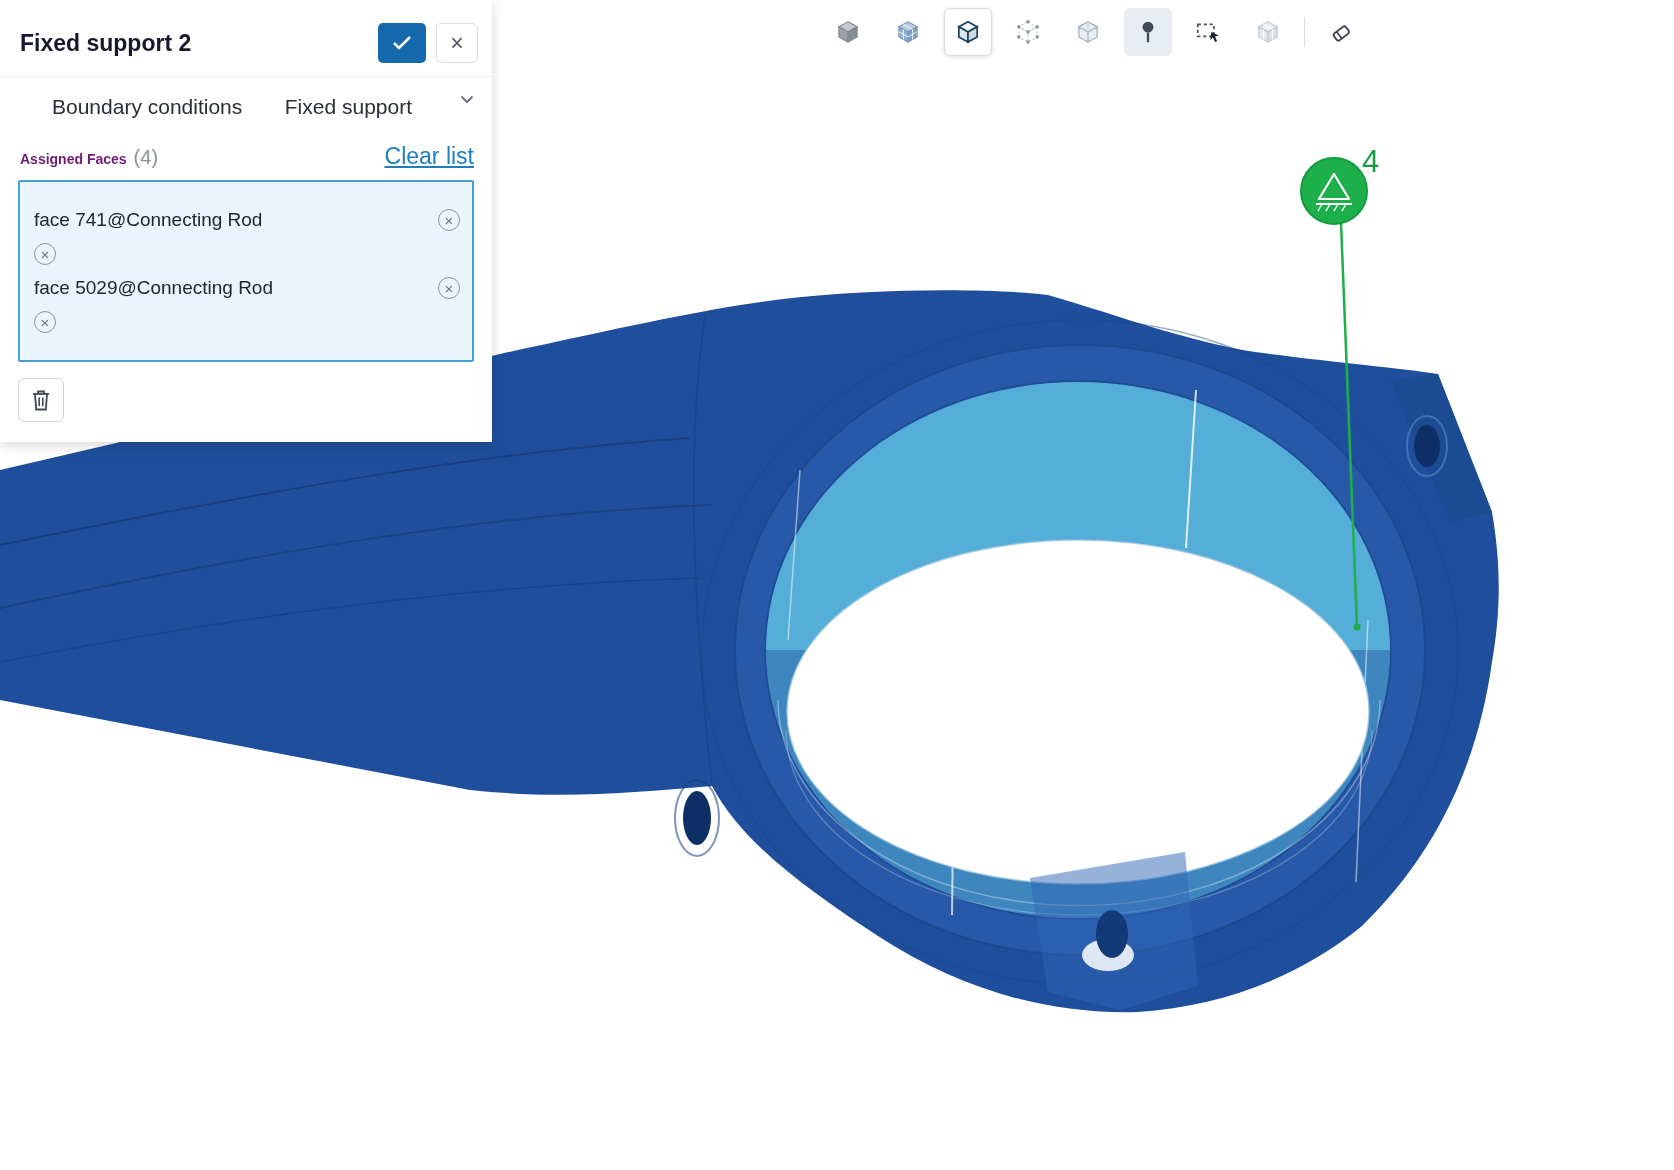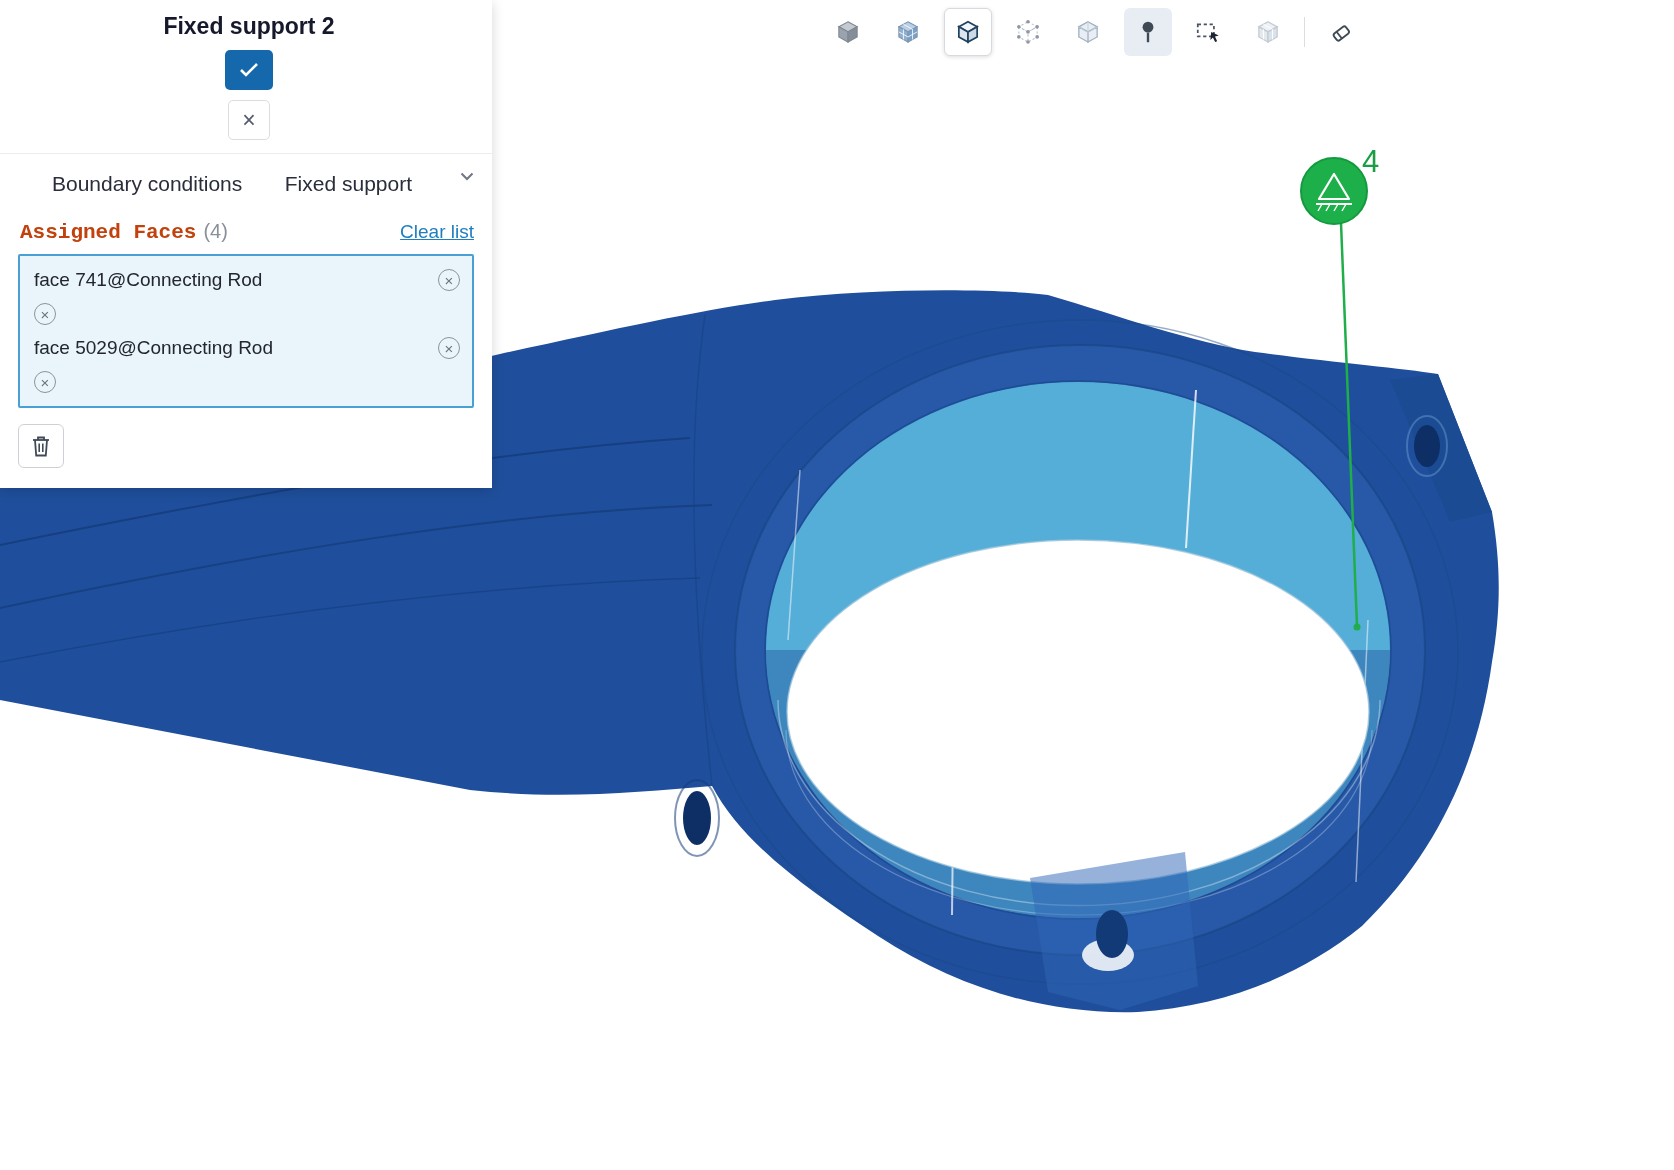--- a/index.html
+++ b/index.html
@@ -34,21 +34,21 @@
   .tool-btn.active-soft { background:#e8edf3; }
   .tool-sep { width:1px; height:30px; background:#dadde2; }
 
   
   .panel {
     position:absolute; left:0; top:0; width:492px; z-index:20;
     background:#ffffff; box-shadow:0 3px 12px rgba(0,0,0,.16);
   }
   .panel-header {
     display:flex; align-items:center; gap:10px;
-    padding:13px 14px 13px 20px; border-bottom:1px solid #ededf0;flex-direction:column;
+    padding:23px 14px 13px 20px; border-bottom:1px solid #ededf0;
   }
   .panel-title { flex:1; font-size:23px; font-weight:700; color:#16192c; }
   .btn-apply {
     width:48px; height:40px; border:none; border-radius:5px;
     background:#1568ac; display:flex; align-items:center; justify-content:center;
     cursor:pointer;
   }
   .btn-close {
     width:42px; height:40px; border:1px solid #dcdce2; border-radius:5px;
     background:#fff; color:#55596a; font-size:23px; line-height:1;
@@ -59,26 +59,26 @@
     padding:18px 18px 6px 20px;
     margin-left:32px;
   }
   .bc-label { font-size:21px; color:#2a2d3a; }
   .bc-select { display:flex; cursor:pointer; }
   .bc-value { font-size:21px; color:#2a2d3a; margin-right:48px; }
   .row-af {
     display:flex; align-items:baseline;
     padding:18px 18px 10px 20px;
   }
-  .af-label { font-size:21px; font-weight:700; color:#c2410c;font-family:Liberation Mono, monospace; }
+  .af-label { font-size:14px; font-weight:700; color:#701a75; }
   .af-count { font-size:20px; color:#8a8f9a; margin-left:7px; flex:1; }
-  .clear-link { font-size:19px; color:#1e7fc0; text-decoration:underline; cursor:pointer; }
+  .clear-link { font-size:23px; color:#1e7fc0; text-decoration:underline; cursor:pointer; }
   .faces-list {
     margin:0 18px; border:2px solid #49a0d4; border-radius:2px;
-    background:#e9f5fb; padding:7px 0;
+    background:#e9f5fb; padding:21px 0;
   }
   .face-row {
     display:flex; align-items:center; height:34px;
     padding:0 12px 0 14px; cursor:pointer;
   }
   .face-label { flex:1; font-size:19px; color:#23262f; }
   .face-remove {
     width:22px; height:22px; border-radius:50%;
     border:1.5px solid #8d929c; background:transparent; color:#6d727c;
     font-size:15px; line-height:1; display:flex; align-items:center; justify-content:center;

